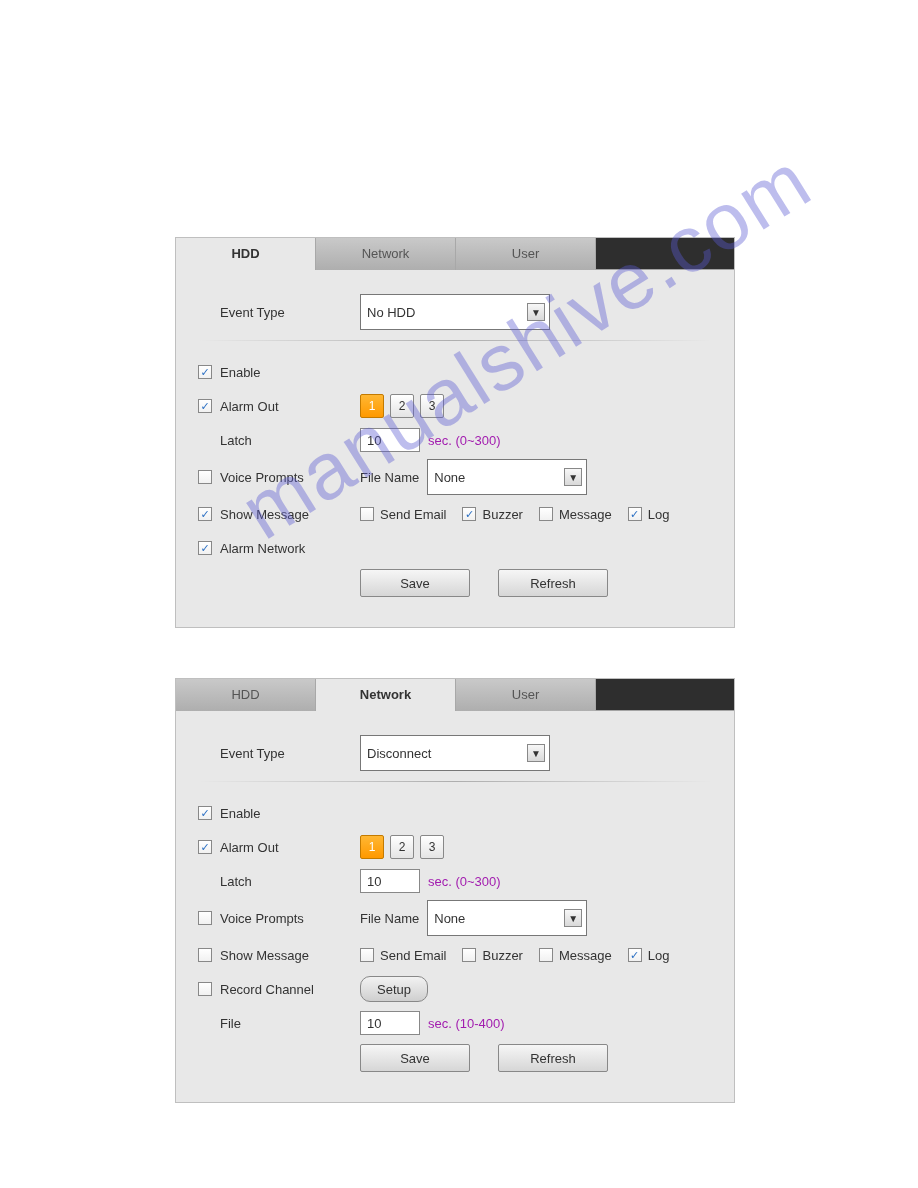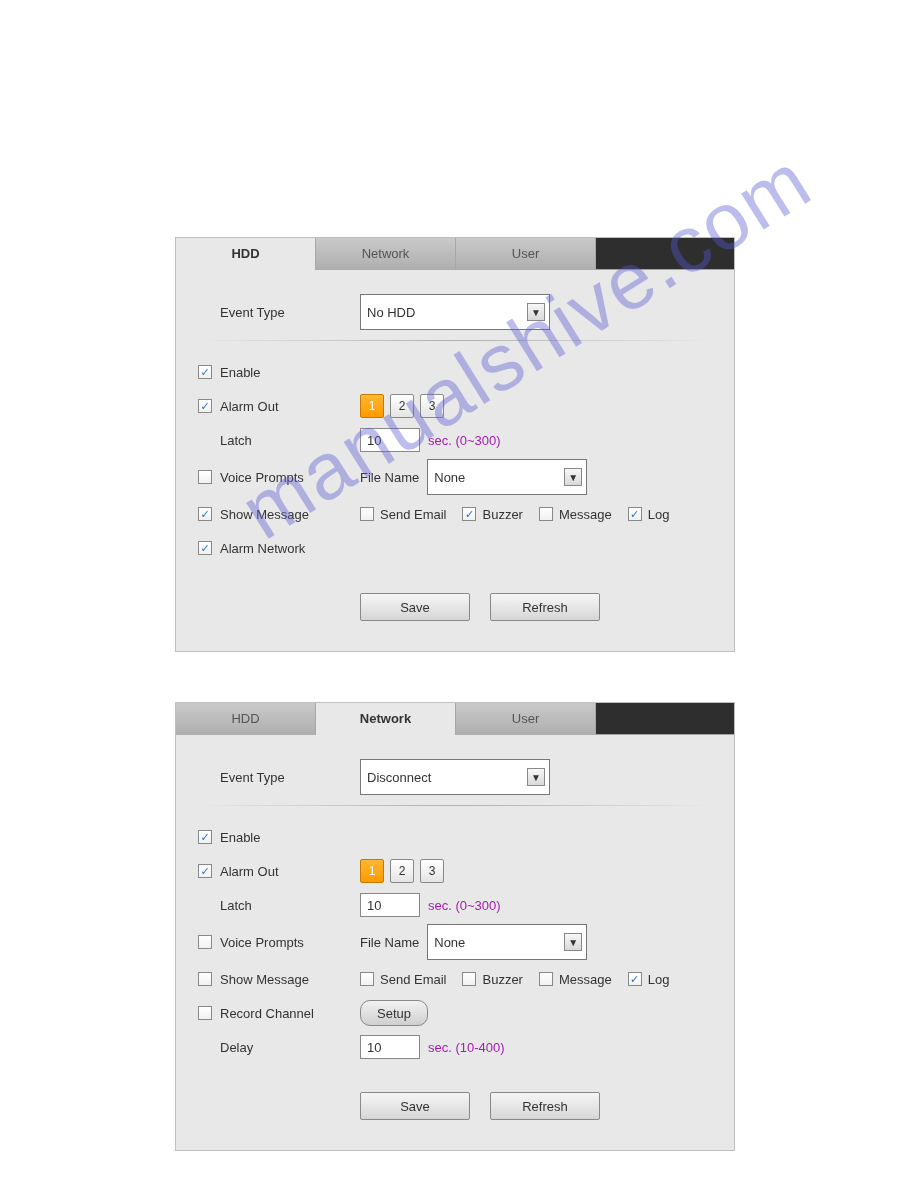--- a/index.html
+++ b/index.html
@@ -101,21 +101,21 @@
     background: linear-gradient(#f6f6f6,#d6d6d6);
     display: inline-flex; align-items: center; justify-content: center;
     cursor: pointer; border-radius: 2px;
   }
   .btn-small {
     width: 68px; height: 26px; border: 1px solid #888;
     background: linear-gradient(#f2f2f2,#cfcfcf);
     display: inline-flex; align-items: center; justify-content: center;
     cursor: pointer; border-radius: 10px;
   }
-  .btnrow { display: flex; gap: 20px; margin-left: 162px; margin-top: 30px; }
+  .btnrow { display: flex; gap: 28px; margin-left: 162px; margin-top: 6px; }
   .sep {
     height: 1px; border: none;
     background: linear-gradient(to right, rgba(0,0,0,0), rgba(0,0,0,.25), rgba(0,0,0,0));
     margin: 10px 0 16px 0;
   }
   .hint { color: #a21caf; }
   .watermark {
     position: absolute;
     left: 200px; top: 300px;
     font-size: 80px;
@@ -341,21 +341,21 @@
             <span class="checkbox"></span>
           </div>
         <div class="collbl">Record Channel</div>
         <div class="colval">
           <div class="btn-small">Setup</div>
         </div>
       </div>
 
       <div class="row">
         <div class="colchk"></div>
-        <div class="collbl">Delay</div>
+        <div class="collbl">File</div>
         <div class="colval">
           <div class="numinput">10</div>
           <span class="hint">sec. (10-400)</span>
         </div>
       </div>
 
       <div class="btnrow">
         <div class="btn">Save</div>
         <div class="btn">Refresh</div>
       </div>

